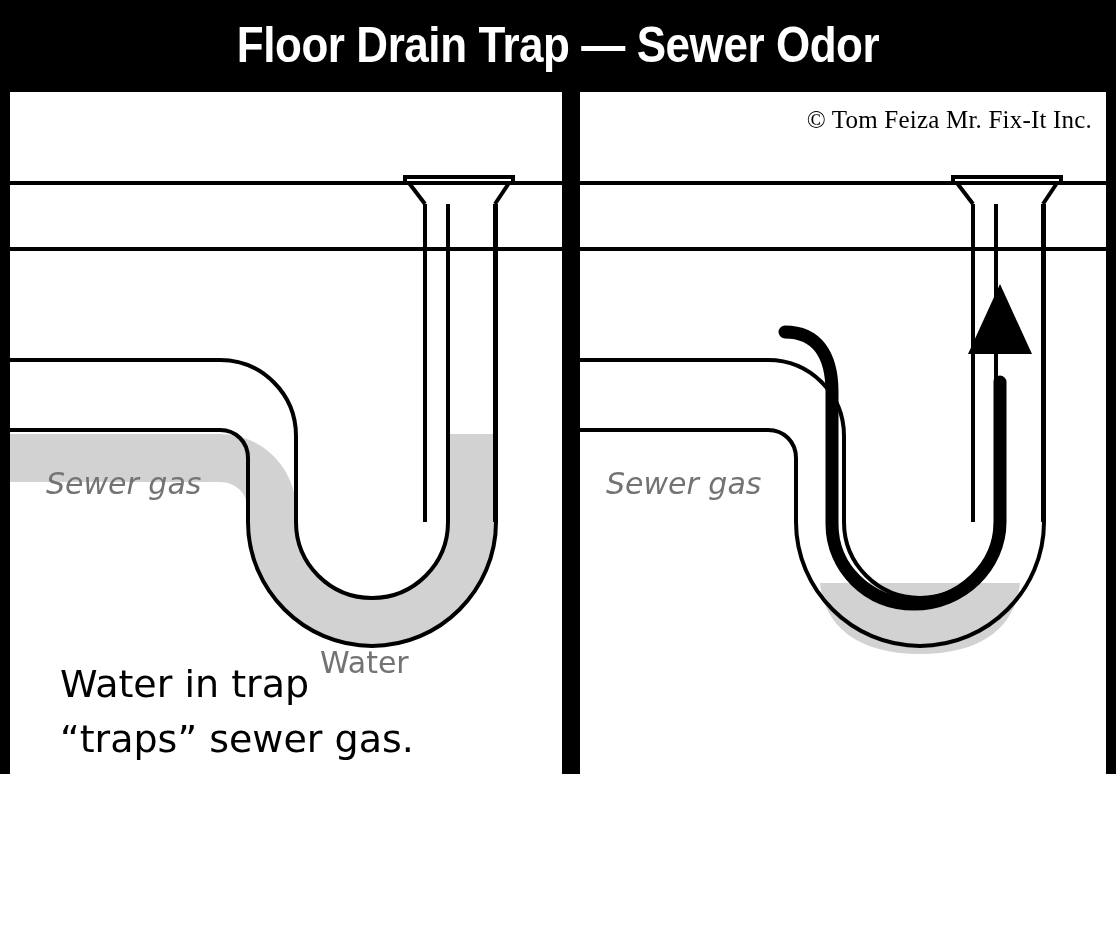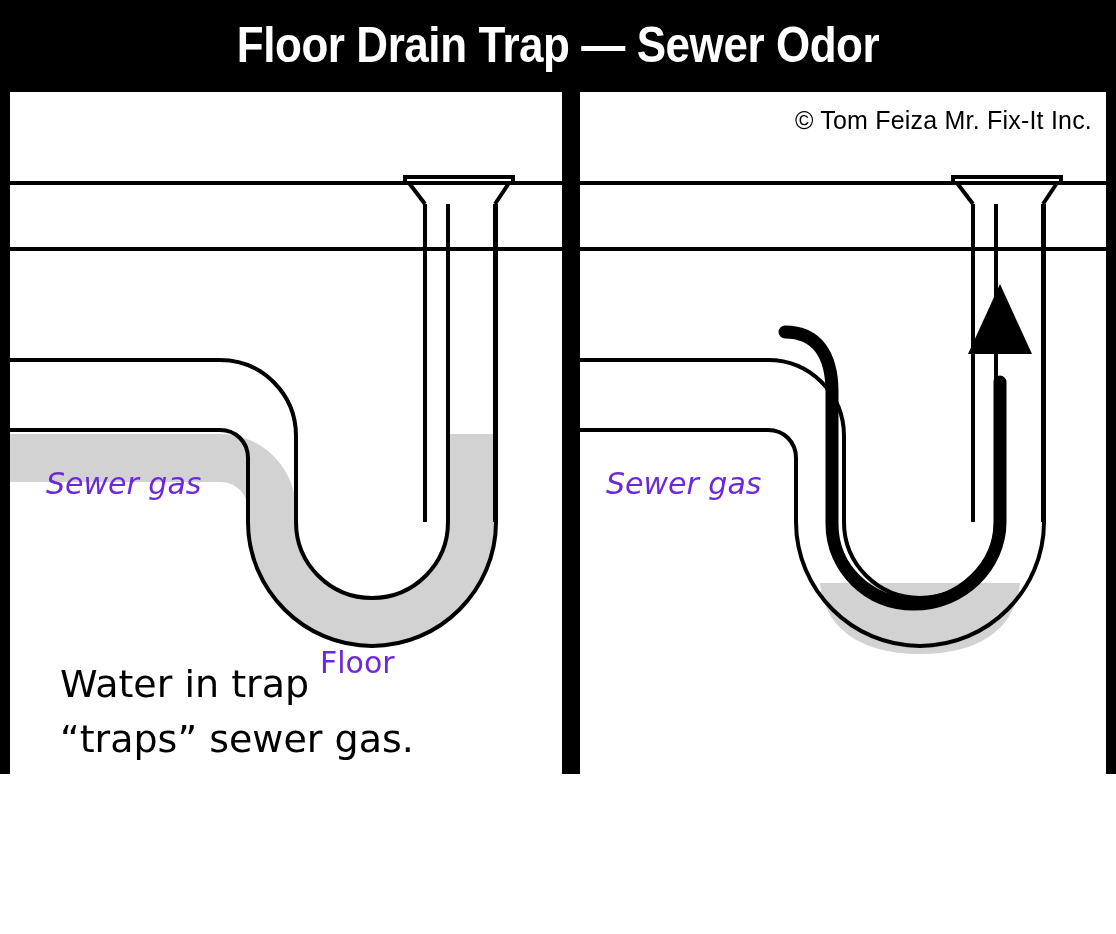--- a/index.html
+++ b/index.html
@@ -59,34 +59,34 @@
   .panel-left  { left: 10px;  width: 552px; }
   .panel-right { left: 580px; width: 526px; }
 
   .panel svg { display: block; }
 
   
   .copyright {
     position: absolute;
     right: 14px;
     top: 14px;
-    font-family: Liberation Sans, sans-serif;
+    font-family: Liberation Serif, serif;
     font-size: 25px;
     color: #000000;
     white-space: nowrap;
     letter-spacing: 0.2px;
   }
 
   
   .fig-label {
     position: absolute;
     font-family: "DejaVu Sans", sans-serif;
     font-style: italic;
     font-size: 30px;
-    color: #6d28d9;
+    color: #737373;
     white-space: nowrap;
   }
   .label-sewergas-left  { left: 36px; top: 374px; }
   .label-sewergas-right { left: 26px; top: 374px; }
   .label-water          { left: 310px; top: 553px; font-style: normal; }
 
   
   .caption {
     position: absolute;
     font-family: "DejaVu Sans", sans-serif;
@@ -169,21 +169,21 @@
                  C 430 554 486 498 486 430
                  L 486 112"></path>
 
         <line x1="238" y1="342" x2="286" y2="342" stroke-width="0"></line>
         <line x1="438" y1="342" x2="486" y2="342" stroke-width="0"></line>
       </g>
     </svg>
 
     <div class="fig-label label-sewergas-left">Sewer gas</div>
 
-    <div class="fig-label label-water">Floor</div>
+    <div class="fig-label label-water">Water</div>
 
     <div class="caption caption-left">Water in trap
 “traps” sewer gas.
 No odor.</div>
   </div>
 
   <div class="panel panel-right">
 
     <svg width="526" height="780" viewBox="0 0 526 780">
       <g fill="none" stroke="#000000" stroke-width="4" stroke-linecap="butt">

